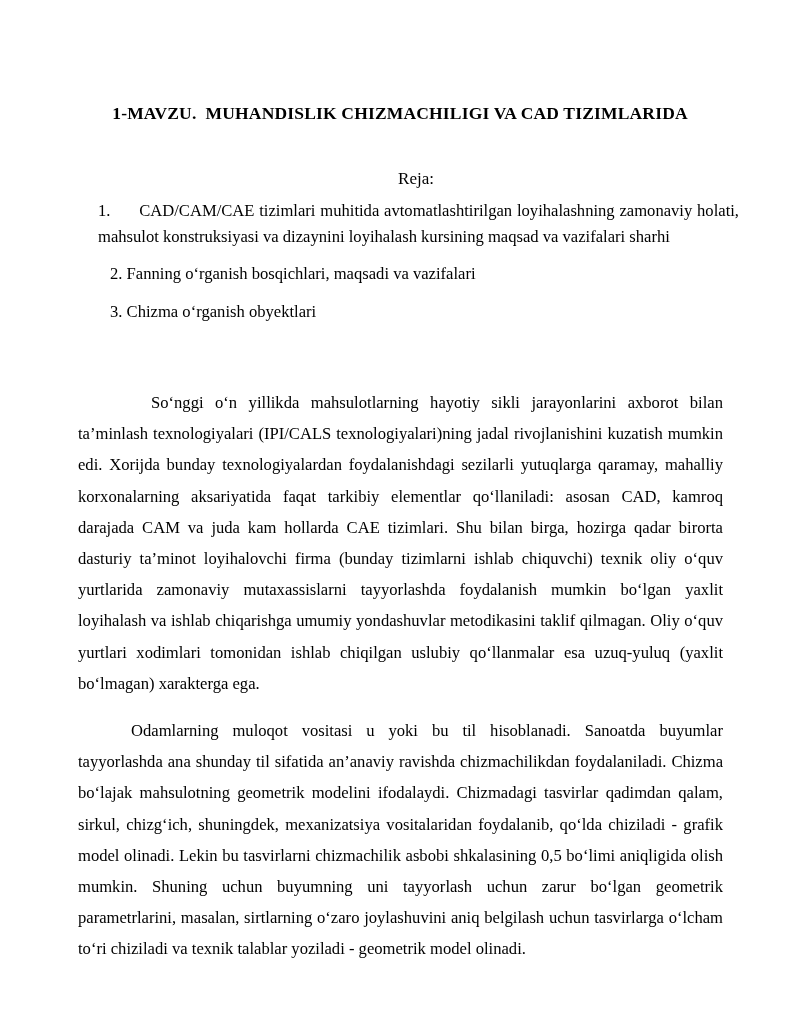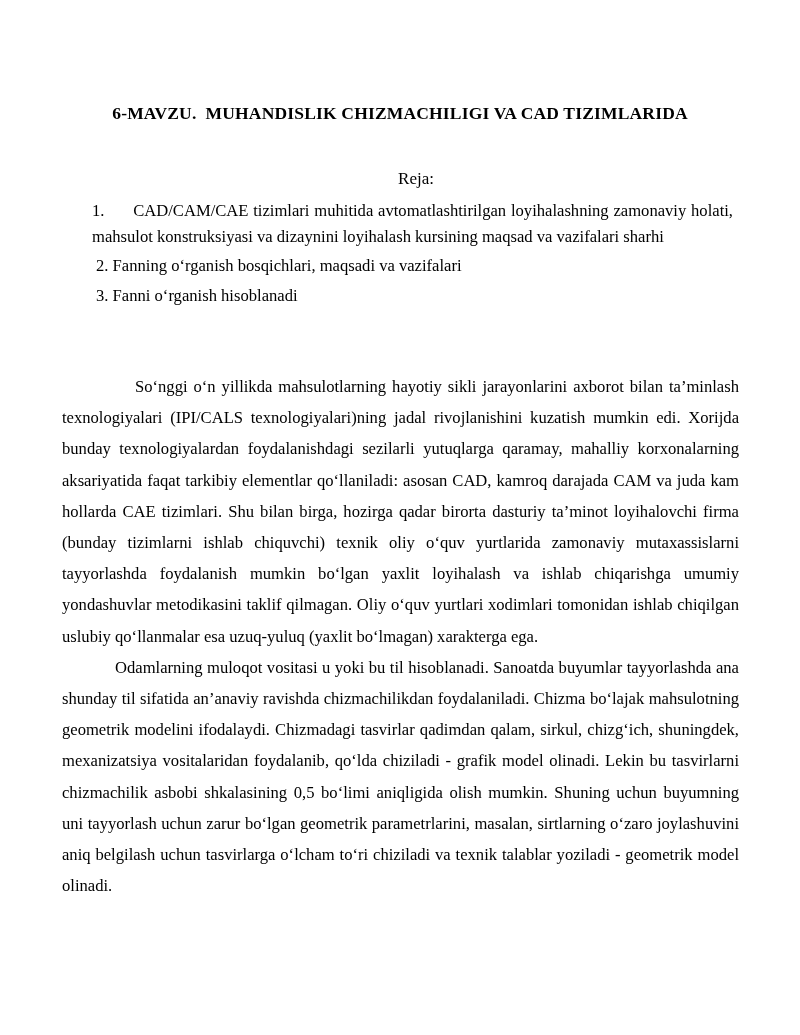--- a/index.html
+++ b/index.html
@@ -42,74 +42,74 @@
     top: 167px;
     width: 600px;
     text-align: center;
     font-size: 17px;
     line-height: 24px;
   }
 
   
   .plan {
     position: absolute;
-    left: 92px;
+    left: 98px;
     top: 198px;
     width: 641px;
     font-size: 16.6px;
     line-height: 25.5px;
   }
   .plan-item-justified {
     text-align: justify;
     text-justify: inter-word;
     text-indent: 0;
     margin: 0;
   }
   .plan-item-justified .num-gap { white-space: pre; }
   .plan-item {
     text-align: left;
-    margin: 4px;
+    margin: 12px;
     white-space: nowrap;
   }
 
   
   .body-wrap {
     position: absolute;
     left: 62px;
     top: 371px;
     width: 677px;
   }
   .para {
-    margin: 0;
+    margin: 16px;
     font-size: 16.6px;
     line-height: 31.2px;
     text-align: justify;
     text-justify: inter-word;
     hyphens: none;
   }
   .para.indent-large { text-indent: 73px; }
   .para.indent-small { text-indent: 53px; }
 </style>
 </head>
 <body>
 
 <div class="page">
 
   <div class="title-block">
-    <span class="title-line">6-MAVZU.  MUHANDISLIK CHIZMACHILIGI VA CAD TIZIMLARIDA</span>
+    <span class="title-line">1-MAVZU.  MUHANDISLIK CHIZMACHILIGI VA CAD TIZIMLARIDA</span>
   </div>
 
   <div class="reja">Reja:</div>
 
   <div class="plan">
     <p class="plan-item-justified"><span>1.</span><span class="num-gap">      </span><span>CAD/CAM/CAE tizimlari muhitida avtomatlashtirilgan loyihalashning zamonaviy holati, mahsulot konstruksiyasi va dizaynini loyihalash kursining maqsad va vazifalari sharhi</span></p>
 
     <p class="plan-item"><span>2.</span><span class="num-gap"> </span><span>Fanning oʻrganish bosqichlari, maqsadi va vazifalari</span></p>
 
-    <p class="plan-item"><span>3.</span><span class="num-gap"> </span><span>Fanni oʻrganish hisoblanadi</span></p>
+    <p class="plan-item"><span>3.</span><span class="num-gap"> </span><span>Chizma oʻrganish obyektlari</span></p>
 
   </div>
 
   <div class="body-wrap">
     <p class="para indent-large">Soʻnggi oʻn yillikda mahsulotlarning hayotiy sikli jarayonlarini axborot bilan taʼminlash texnologiyalari (IPI/CALS texnologiyalari)ning jadal rivojlanishini kuzatish mumkin edi. Xorijda bunday texnologiyalardan foydalanishdagi sezilarli yutuqlarga qaramay, mahalliy korxonalarning aksariyatida faqat tarkibiy elementlar qoʻllaniladi: asosan CAD, kamroq darajada CAM va juda kam hollarda CAE tizimlari. Shu bilan birga, hozirga qadar birorta dasturiy taʼminot loyihalovchi firma (bunday tizimlarni ishlab chiquvchi) texnik oliy oʻquv yurtlarida zamonaviy mutaxassislarni tayyorlashda foydalanish mumkin boʻlgan yaxlit loyihalash va ishlab chiqarishga umumiy yondashuvlar metodikasini taklif qilmagan. Oliy oʻquv yurtlari xodimlari tomonidan ishlab chiqilgan uslubiy qoʻllanmalar esa uzuq-yuluq (yaxlit boʻlmagan) xarakterga ega.</p>
     <p class="para indent-small">Odamlarning muloqot vositasi u yoki bu til hisoblanadi. Sanoatda buyumlar tayyorlashda ana shunday til sifatida anʼanaviy ravishda chizmachilikdan foydalaniladi. Chizma boʻlajak mahsulotning geometrik modelini ifodalaydi. Chizmadagi tasvirlar qadimdan qalam, sirkul, chizgʻich, shuningdek, mexanizatsiya vositalaridan foydalanib, qoʻlda chiziladi - grafik model olinadi. Lekin bu tasvirlarni chizmachilik asbobi shkalasining 0,5 boʻlimi aniqligida olish mumkin. Shuning uchun buyumning uni tayyorlash uchun zarur boʻlgan geometrik parametrlarini, masalan, sirtlarning oʻzaro joylashuvini aniq belgilash uchun tasvirlarga oʻlcham toʻri chiziladi va texnik talablar yoziladi - geometrik model olinadi.</p>
   </div>
 
 </div>
 

